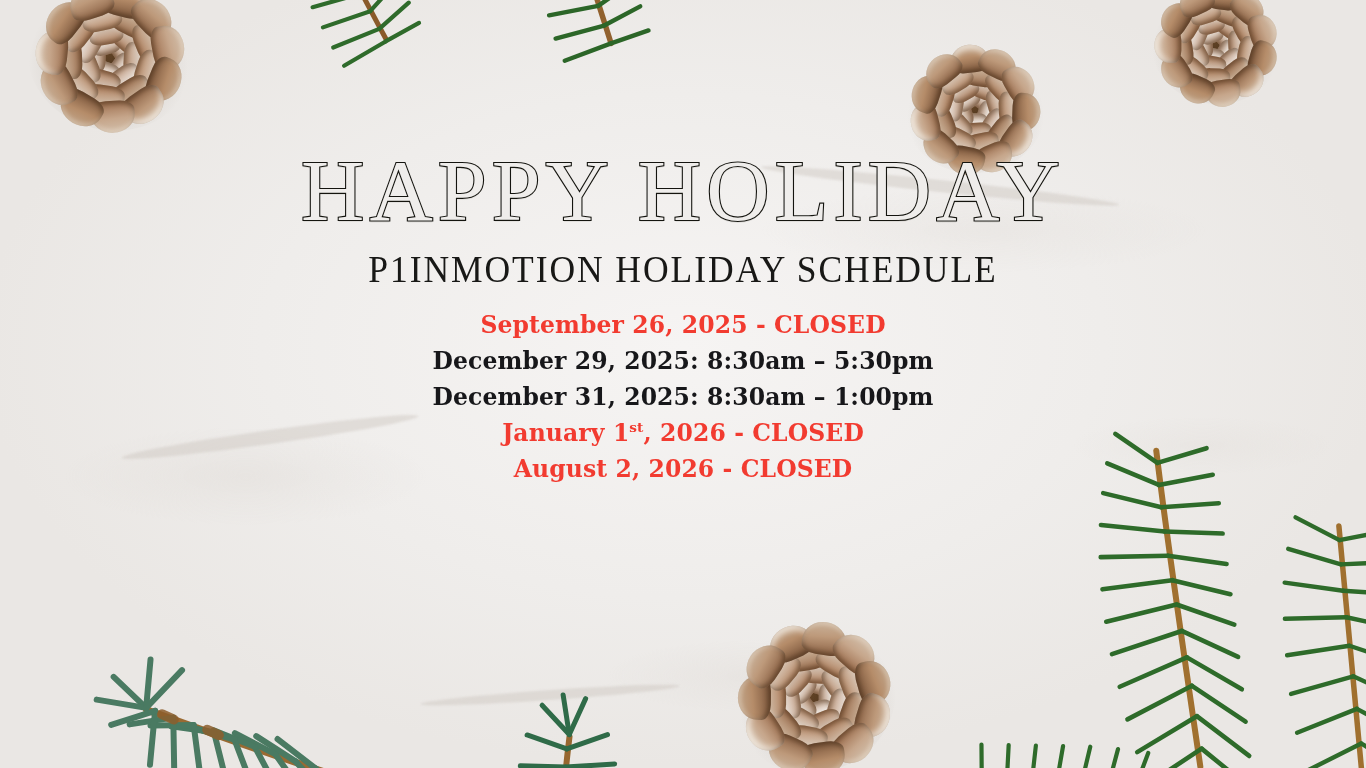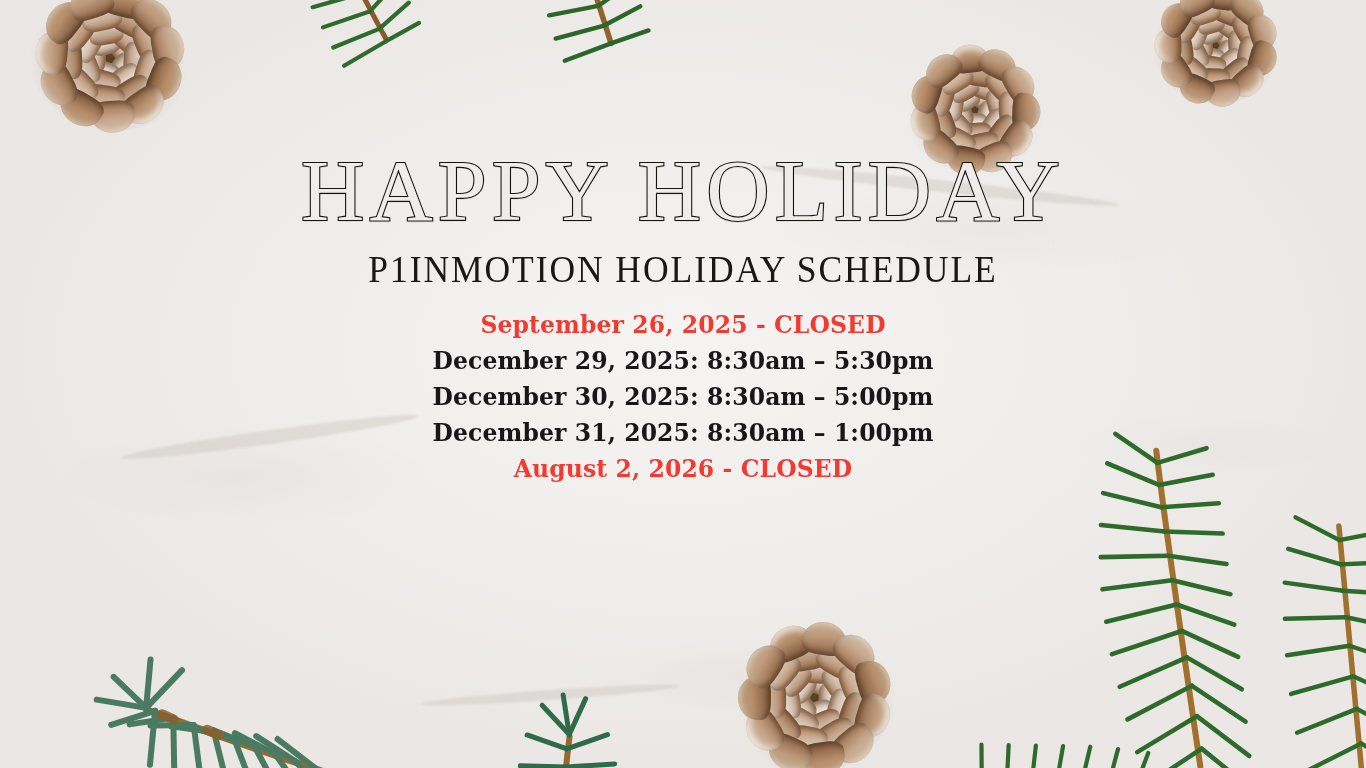--- a/index.html
+++ b/index.html
@@ -318,22 +318,22 @@
 
     <h1 class="title">
       <span class="inline-wrap">HAPPY HOLIDAY</span>
     </h1>
 
     <h2 class="subtitle">P1INMOTION HOLIDAY SCHEDULE</h2>
 
     <ul class="schedule" id="schedule-list">
         <li class="closed">September 26, 2025 - CLOSED</li>
         <li class="open">December 29, 2025: 8:30am – 5:30pm</li>
-        <li class="open">December 30, 2025: 8:30am – 5:00pm</li>
         <li class="open">December 31, 2025: 8:30am – 1:00pm</li>
+        <li class="closed">January 1<sup>st</sup>, 2026 - CLOSED</li>
         <li class="closed">August 2, 2026 - CLOSED</li>
       </ul>
   </div>
 
   <div class="deco" style="left:58px; top:616px; width:330px; height:230px; transform:rotate(-14deg);">
     <svg width="330" height="230" viewBox="0 0 330 230" aria-hidden="true">
       <g stroke="#4a7a62" stroke-linecap="round" fill="none">
         <path d="M258 182 C 206 150, 150 112, 96 76" stroke="#9a6a32" stroke-width="7"></path>
         <g stroke-width="6">
           <path d="M246 174 L 276 214"></path>

